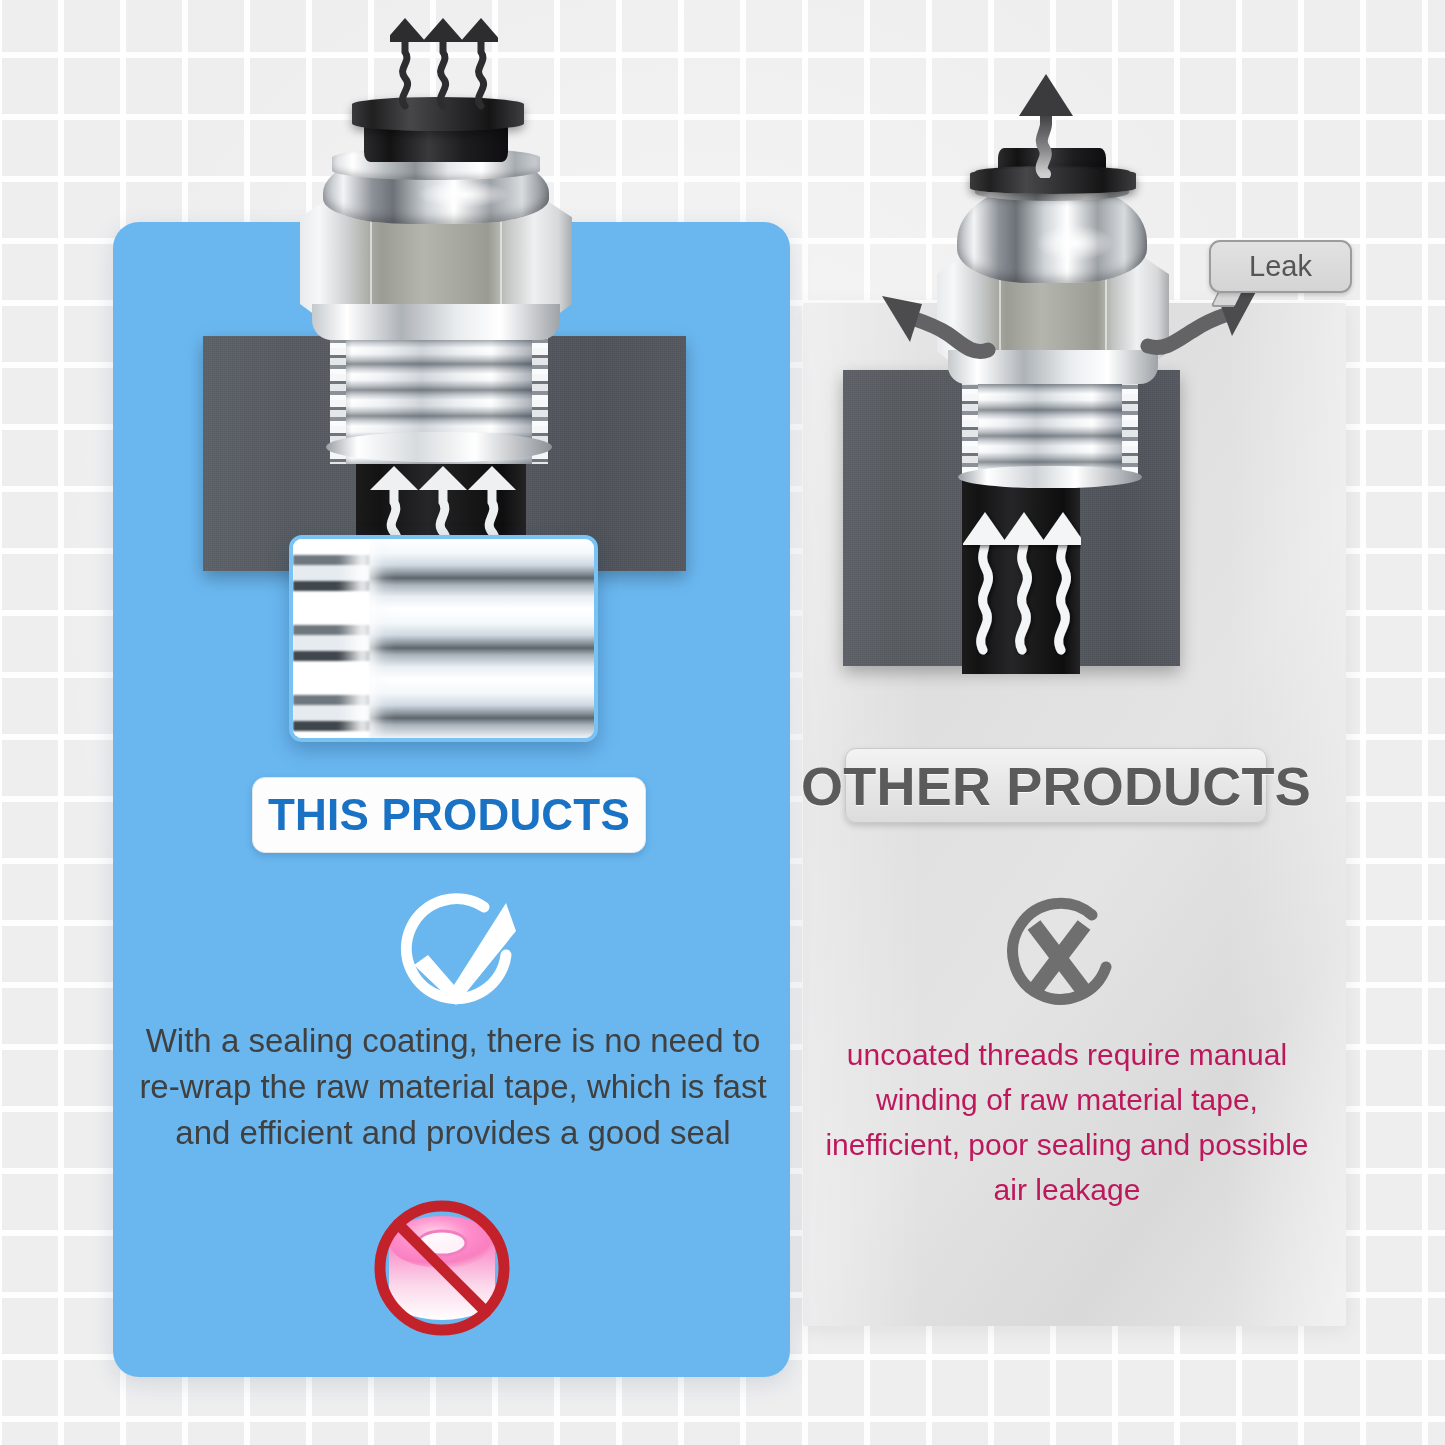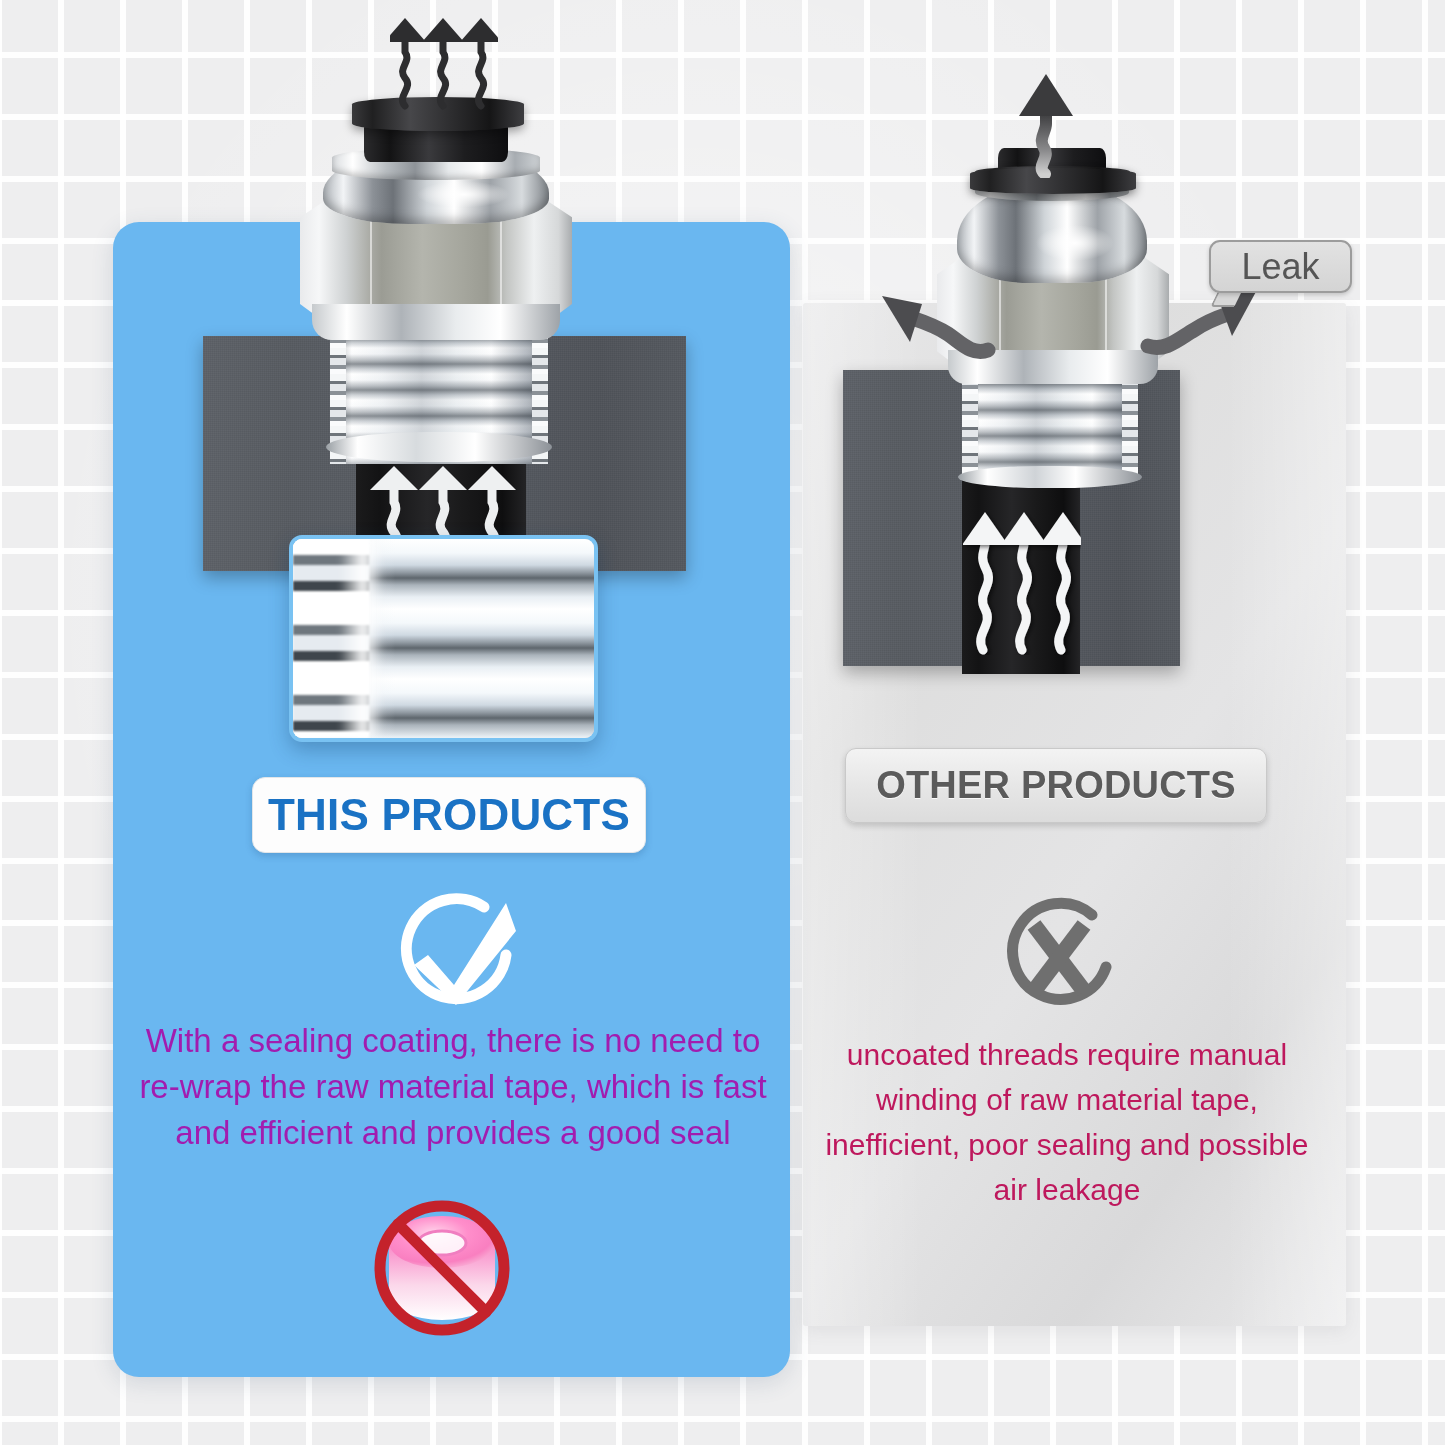--- a/index.html
+++ b/index.html
@@ -146,50 +146,50 @@
     left:252px;top:777px;width:392px;height:74px;
     background:#fdfdfd;border-radius:13px;
     border:1px solid #e2e6e9;
     color:#1a72c4;font-size:44px;
     box-shadow:0 3px 7px rgba(25,70,120,.22);
   }
   .badge-gray{
     left:845px;top:748px;width:420px;height:73px;
     background:linear-gradient(to bottom,#f3f3f3 0%,#e6e6e6 52%,#dcdcdc 100%);
     border-radius:11px;border:1px solid #c9c9c9;
-    color:#5b5b5b;font-size:38px;
+    color:#5b5b5b;font-size:54px;
     box-shadow:0 3px 6px rgba(0,0,0,.16);
     text-shadow:0 1px 0 rgba(255,255,255,.8);
   }
 
   
   .icon-check{position:absolute;left:388px;top:893px;width:142px;height:124px;}
   .icon-x{position:absolute;left:988px;top:893px;width:140px;height:122px;}
 
   
   .copy{position:absolute;text-align:center;}
   .copy-blue{
     left:128px;top:1018px;width:650px;
-    color:#a21caf;font-size:33px;line-height:46px;
+    color:#404040;font-size:33px;line-height:46px;
   }
   .copy-gray{
     left:812px;top:1032px;width:510px;
     color:#be185d;font-size:30px;line-height:45px;
   }
 
   
   .no-tape{position:absolute;left:349px;top:1196px;width:186px;height:150px;}
 
   
   .leak-bubble{
     position:absolute;left:1209px;top:240px;width:139px;height:49px;
     background:linear-gradient(to bottom,#e2e2e2,#d4d4d4);
     border:2px solid #9c9c9c;border-radius:11px;
     display:flex;align-items:center;justify-content:center;
-    color:#555;font-size:36px;
+    color:#555;font-size:29px;
     box-shadow:0 2px 4px rgba(0,0,0,.18);
   }
   .leak-tail{
     position:absolute;left:1216px;top:283px;width:22px;height:22px;
     background:#d7d7d7;border-left:2px solid #9c9c9c;border-bottom:2px solid #9c9c9c;
     transform:skewX(-26deg);border-radius:0 0 0 4px;
   }
 </style>
 </head>
 <body>

